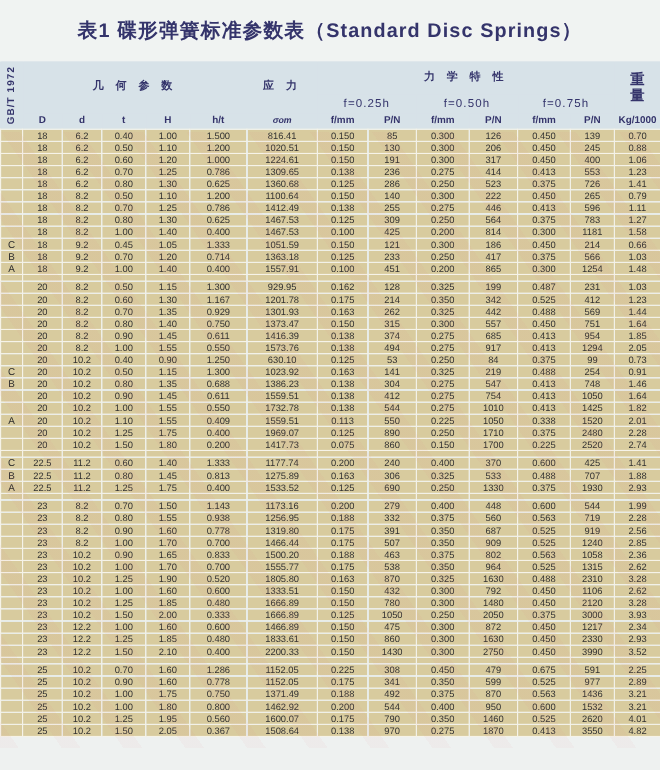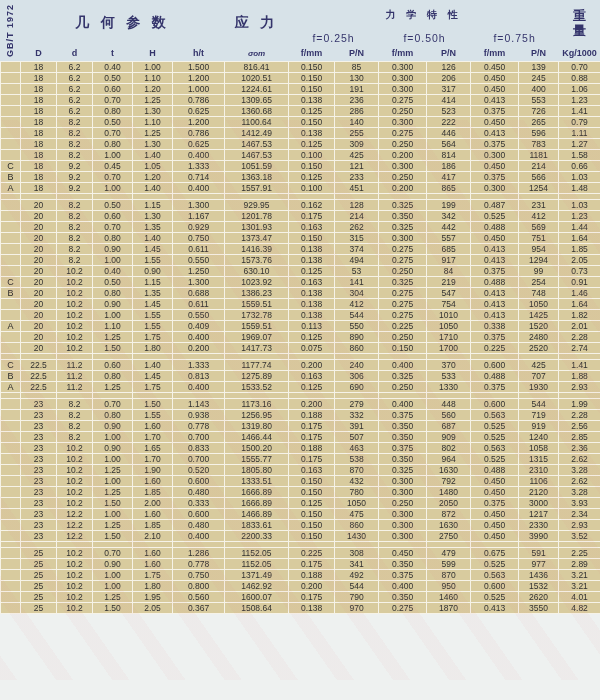--- a/index.html
+++ b/index.html
@@ -26,21 +26,21 @@
     background:#d7e2e8;color:#34346b;font-weight:bold;
     padding:0;border:0;line-height:1.05;
   }
   th.gb-cell{vertical-align:middle;background:#d7e2e8;}
   .gb-vert{
     display:block;
     writing-mode:vertical-rl;transform:rotate(180deg);
     font-size:9px;font-weight:bold;color:#34346b;letter-spacing:1px;
     margin:0 auto;white-space:nowrap;
   }
-  th.group{font-size:14px;letter-spacing:4px;font-family:Liberation Serif, serif;}
+  th.group{font-size:10px;letter-spacing:4px;}
   th.group-mech{font-size:10px;letter-spacing:4px;}
   th.weight{font-size:13px;white-space:pre-line;line-height:1.15;letter-spacing:0;}
   th.flevel{font-size:10.5px;font-weight:normal;height:17px;letter-spacing:1px;}
   th.colhead{font-size:9px;font-weight:bold;height:14px;letter-spacing:0;}
   th.colhead.sigma{font-size:8px;font-style:italic;}
   thead tr.r1 th{height:30px;}
   
   tbody td{
     background:#d8cb9e;color:#313131;
     font-size:8.5px;line-height:10px;height:10px;
@@ -57,20 +57,23 @@
     background:repeating-linear-gradient(55deg,
       rgba(224,120,130,0.05) 0 14px,
       rgba(224,120,130,0.00) 14px 46px);
   }
 </style>
 </head>
 <body>
 
 <div class="page">
 
+  <div class="title-bar">
+    <h1>表1 碟形弹簧标准参数表（Standard Disc Springs）</h1>
+  </div>
 
   <table class="spring-table">
     <colgroup>
       <col style="width:20px">
         <col style="width:36px">
         <col style="width:36px">
       <col style="width:40px">
         <col style="width:40px">
         <col style="width:52px">
       <col style="width:64px">

